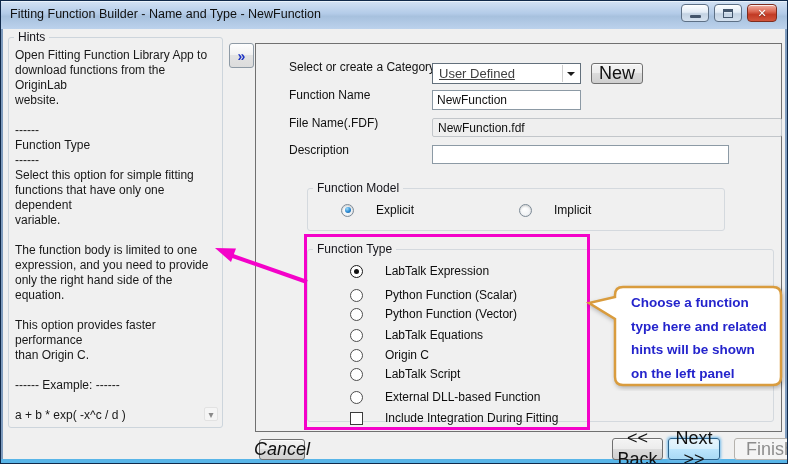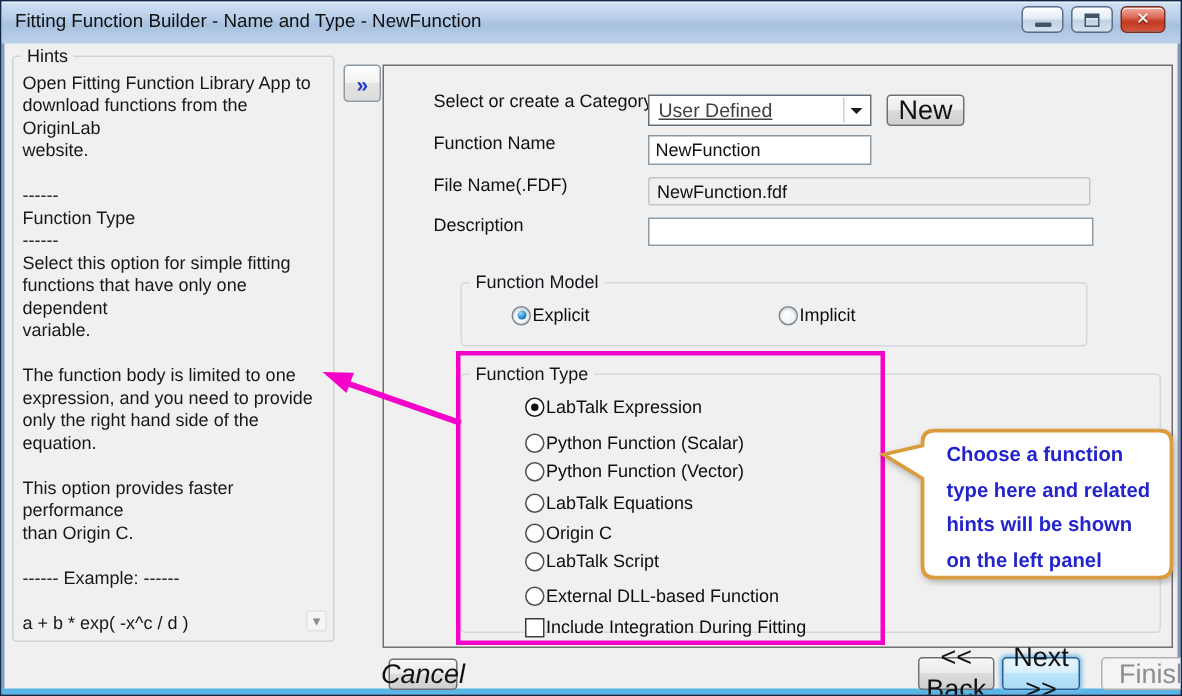--- a/index.html
+++ b/index.html
@@ -63,21 +63,21 @@
     background:linear-gradient(180deg,#f4f4f4,#ececec 50%,#dcdcdc 50%,#cfcfcf);
     font-family:inherit; font-size:18px; color:#111; cursor:pointer;
     display:flex; align-items:center; justify-content:center;
     box-shadow: inset 0 1px 0 rgba(255,255,255,.7); }
   .btn.focused { border-color:#2c628b;
     background:linear-gradient(180deg,#eaf6fd,#d7effc 50%,#bde6fd 50%,#a8d9f5);
     box-shadow: 0 0 3px 1px #74bbea, inset 0 0 2px #b3e2fb; }
   .btn.disabled { border-color:#b5b2ad; background:#f4f4f4; color:#8d8d8d; box-shadow:none; cursor:default; }
 
   
-  .row { position:absolute; display:flex; align-items:center; gap:1px; white-space:nowrap; cursor:default; }
+  .row { position:absolute; display:flex; align-items:center; gap:22px; white-space:nowrap; cursor:default; }
   .rlabel { font-size:12px; color:#0d0d0d; }
 
   .radio-aero { width:13px; height:13px; border-radius:50%; border:1px solid #7d8a96;
     background:radial-gradient(circle at 40% 35%, #ffffff 0%, #f2f4f6 60%, #dfe4e8 100%);
     box-shadow: inset 0 1px 2px rgba(0,0,0,.18); position:relative; flex:0 0 auto; }
   .radio-aero.checked::after { content:""; position:absolute; left:2.5px; top:2.5px; width:6px; height:6px;
     border-radius:50%; background:radial-gradient(circle at 35% 30%, #9fdbf7 0%, #2a8ad4 55%, #14548f 100%); }
 
   .radio-flat { width:13px; height:13px; border-radius:50%; border:1px solid #4d4d4d; background:#fff; position:relative; flex:0 0 auto; }
   .radio-flat.checked { border-color:#1a1a1a; }
@@ -150,21 +150,21 @@
       <div class="combo-arrow">
           <span class="tri-down"></span>
         </div>
     </div>
     <button class="btn" style="left:335px; top:19px; width:52px; height:21px;">New</button>
 
     <span class="flabel" style="left:33px; top:44px;">Function Name</span>
     <input class="tinput" style="left: 176px; top: 46px; width: 149px; height: 20px;" value="NewFunction">
 
     <span class="flabel" style="left:33px; top:72px;">File Name(.FDF)</span>
-    <div class="readonly-field" style="left:176px; top:74px; width:295px; height:19px;">NewFunction.fdf</div>
+    <div class="readonly-field" style="left:176px; top:74px; width:350px; height:19px;">NewFunction.fdf</div>
 
     <span class="flabel" style="left:33px; top:99px;">Description</span>
     <input class="tinput" style="left: 176px; top: 101px; width: 297px; height: 19px;" value="">
 
     <div class="groupbox" style="left:51px; top:144px; width:418px; height:43px; border-color:#d4d9de;">
       <span class="gb-label">Function Model</span>
       <div class="row" style="left:33px; top:14px;">
         <span class="radio-aero checked"></span>
         <span class="rlabel">Explicit</span>
       </div>

